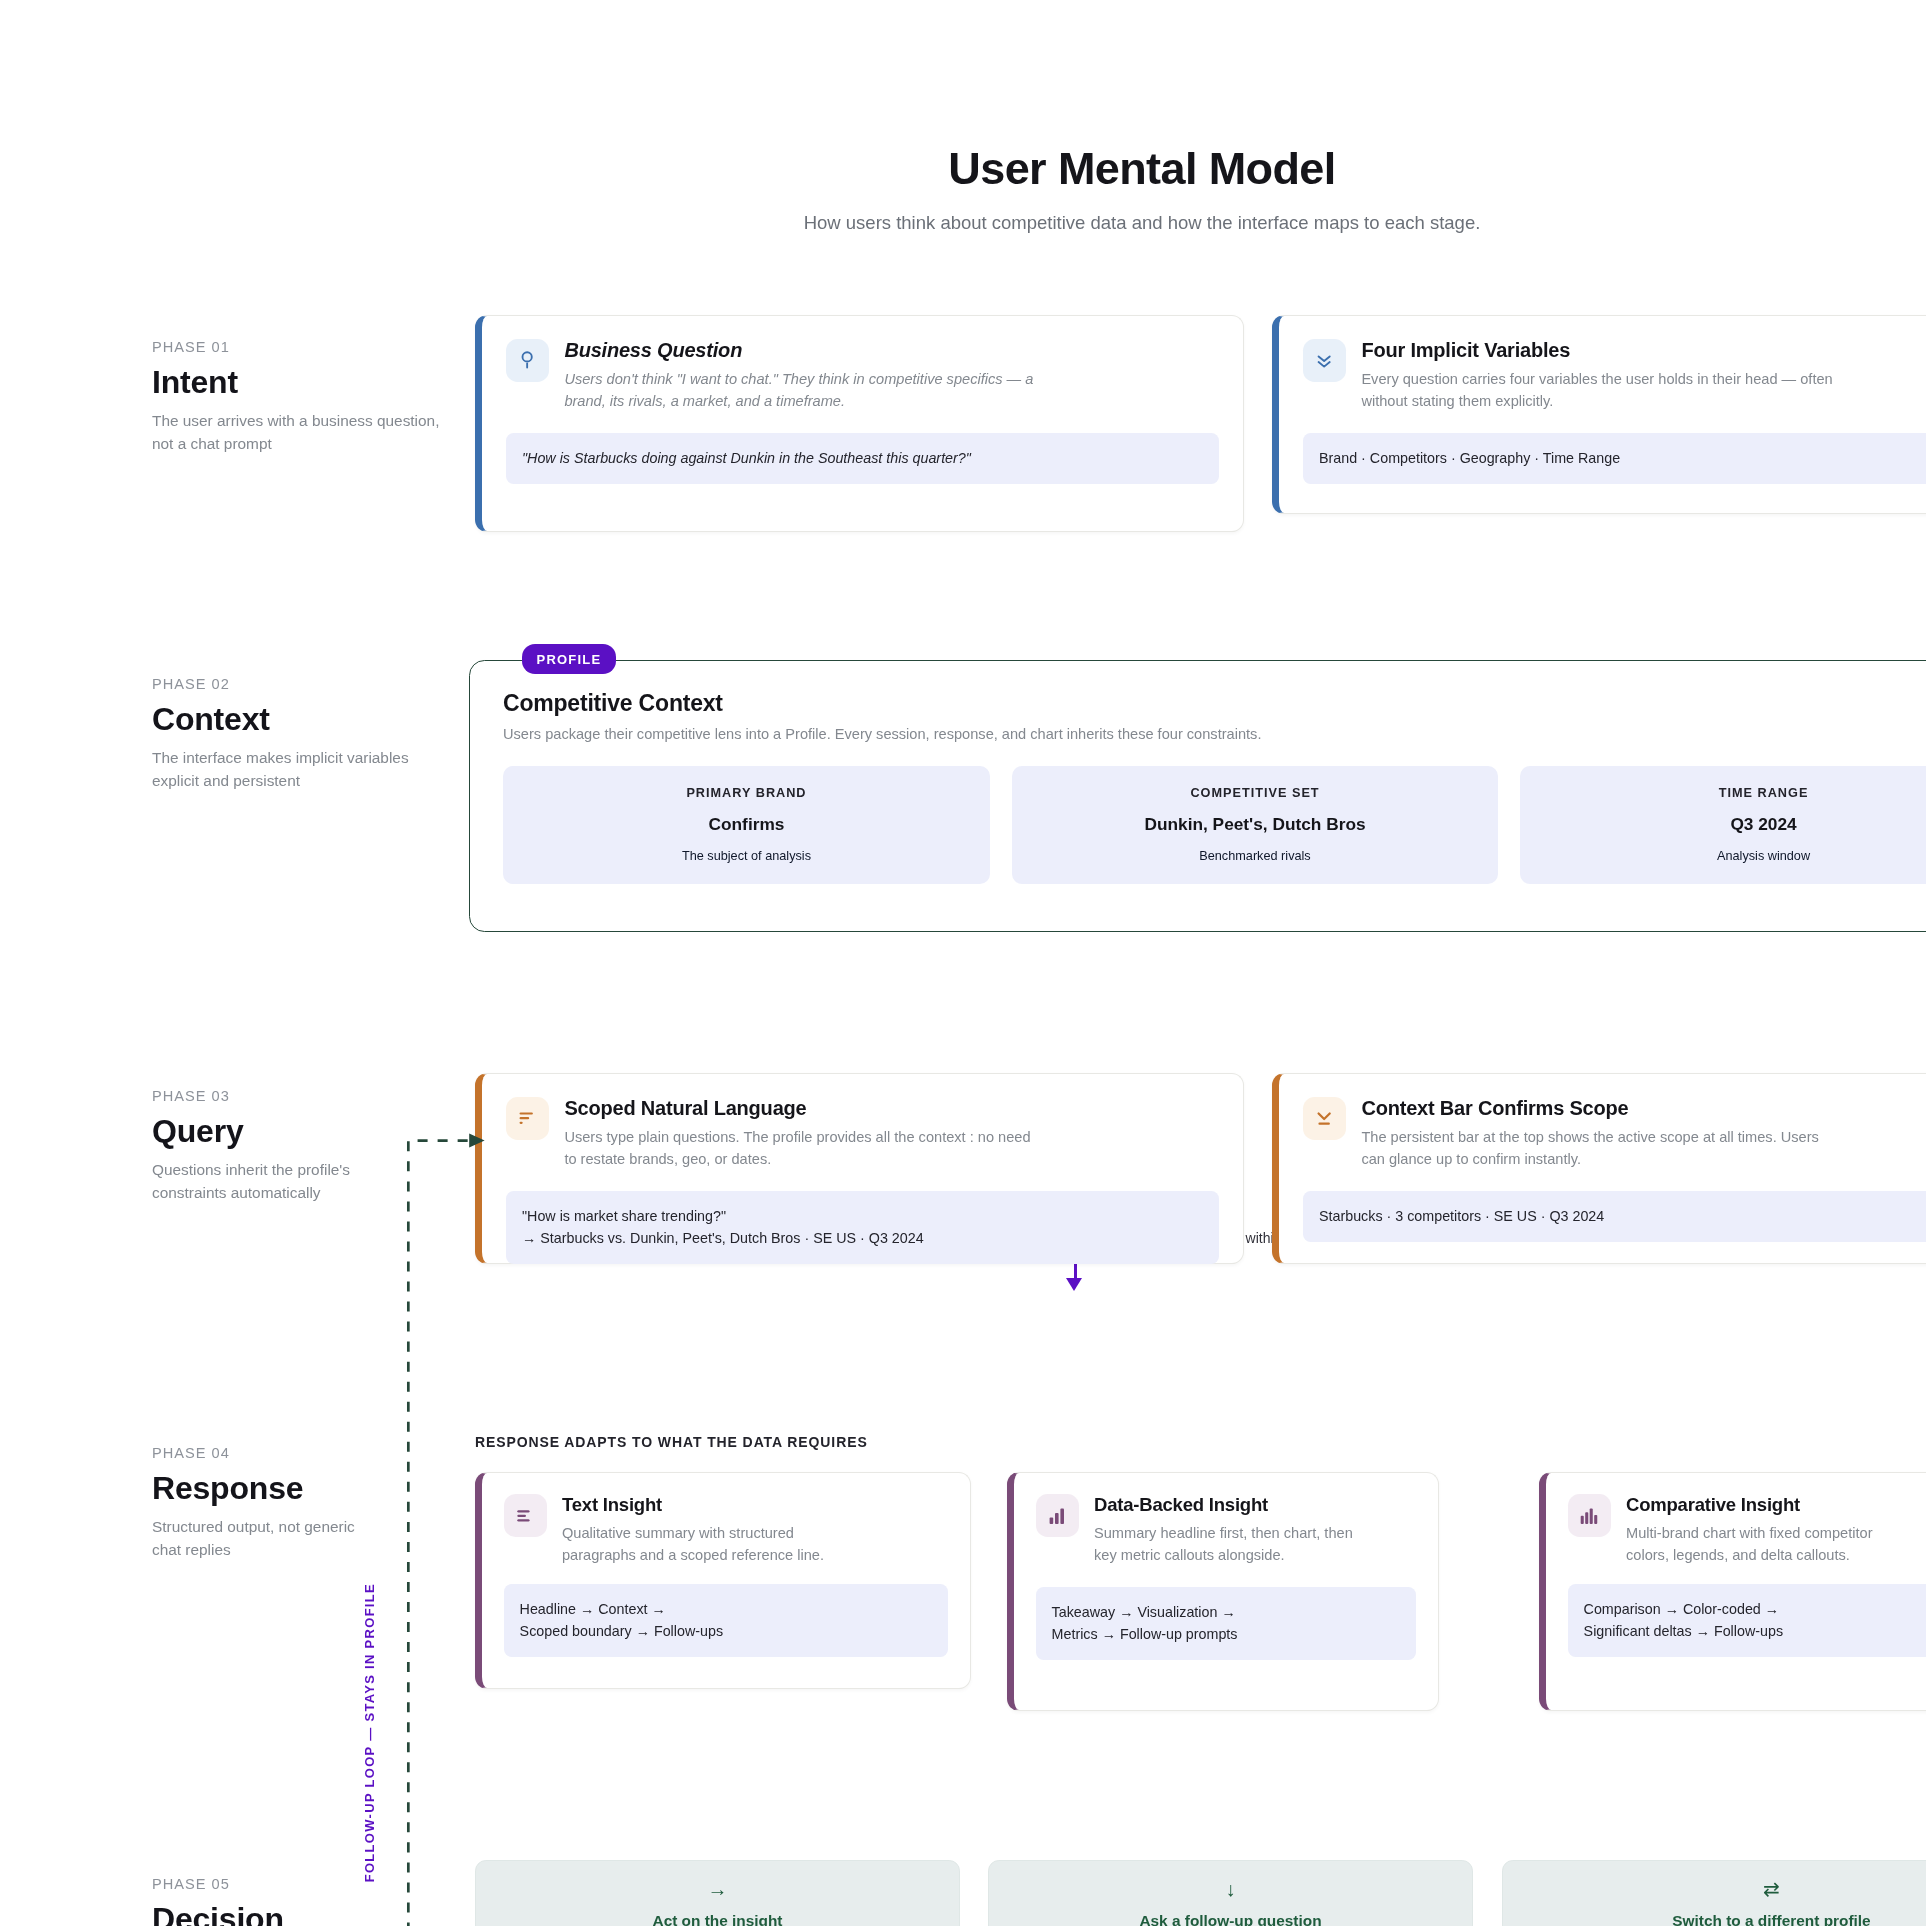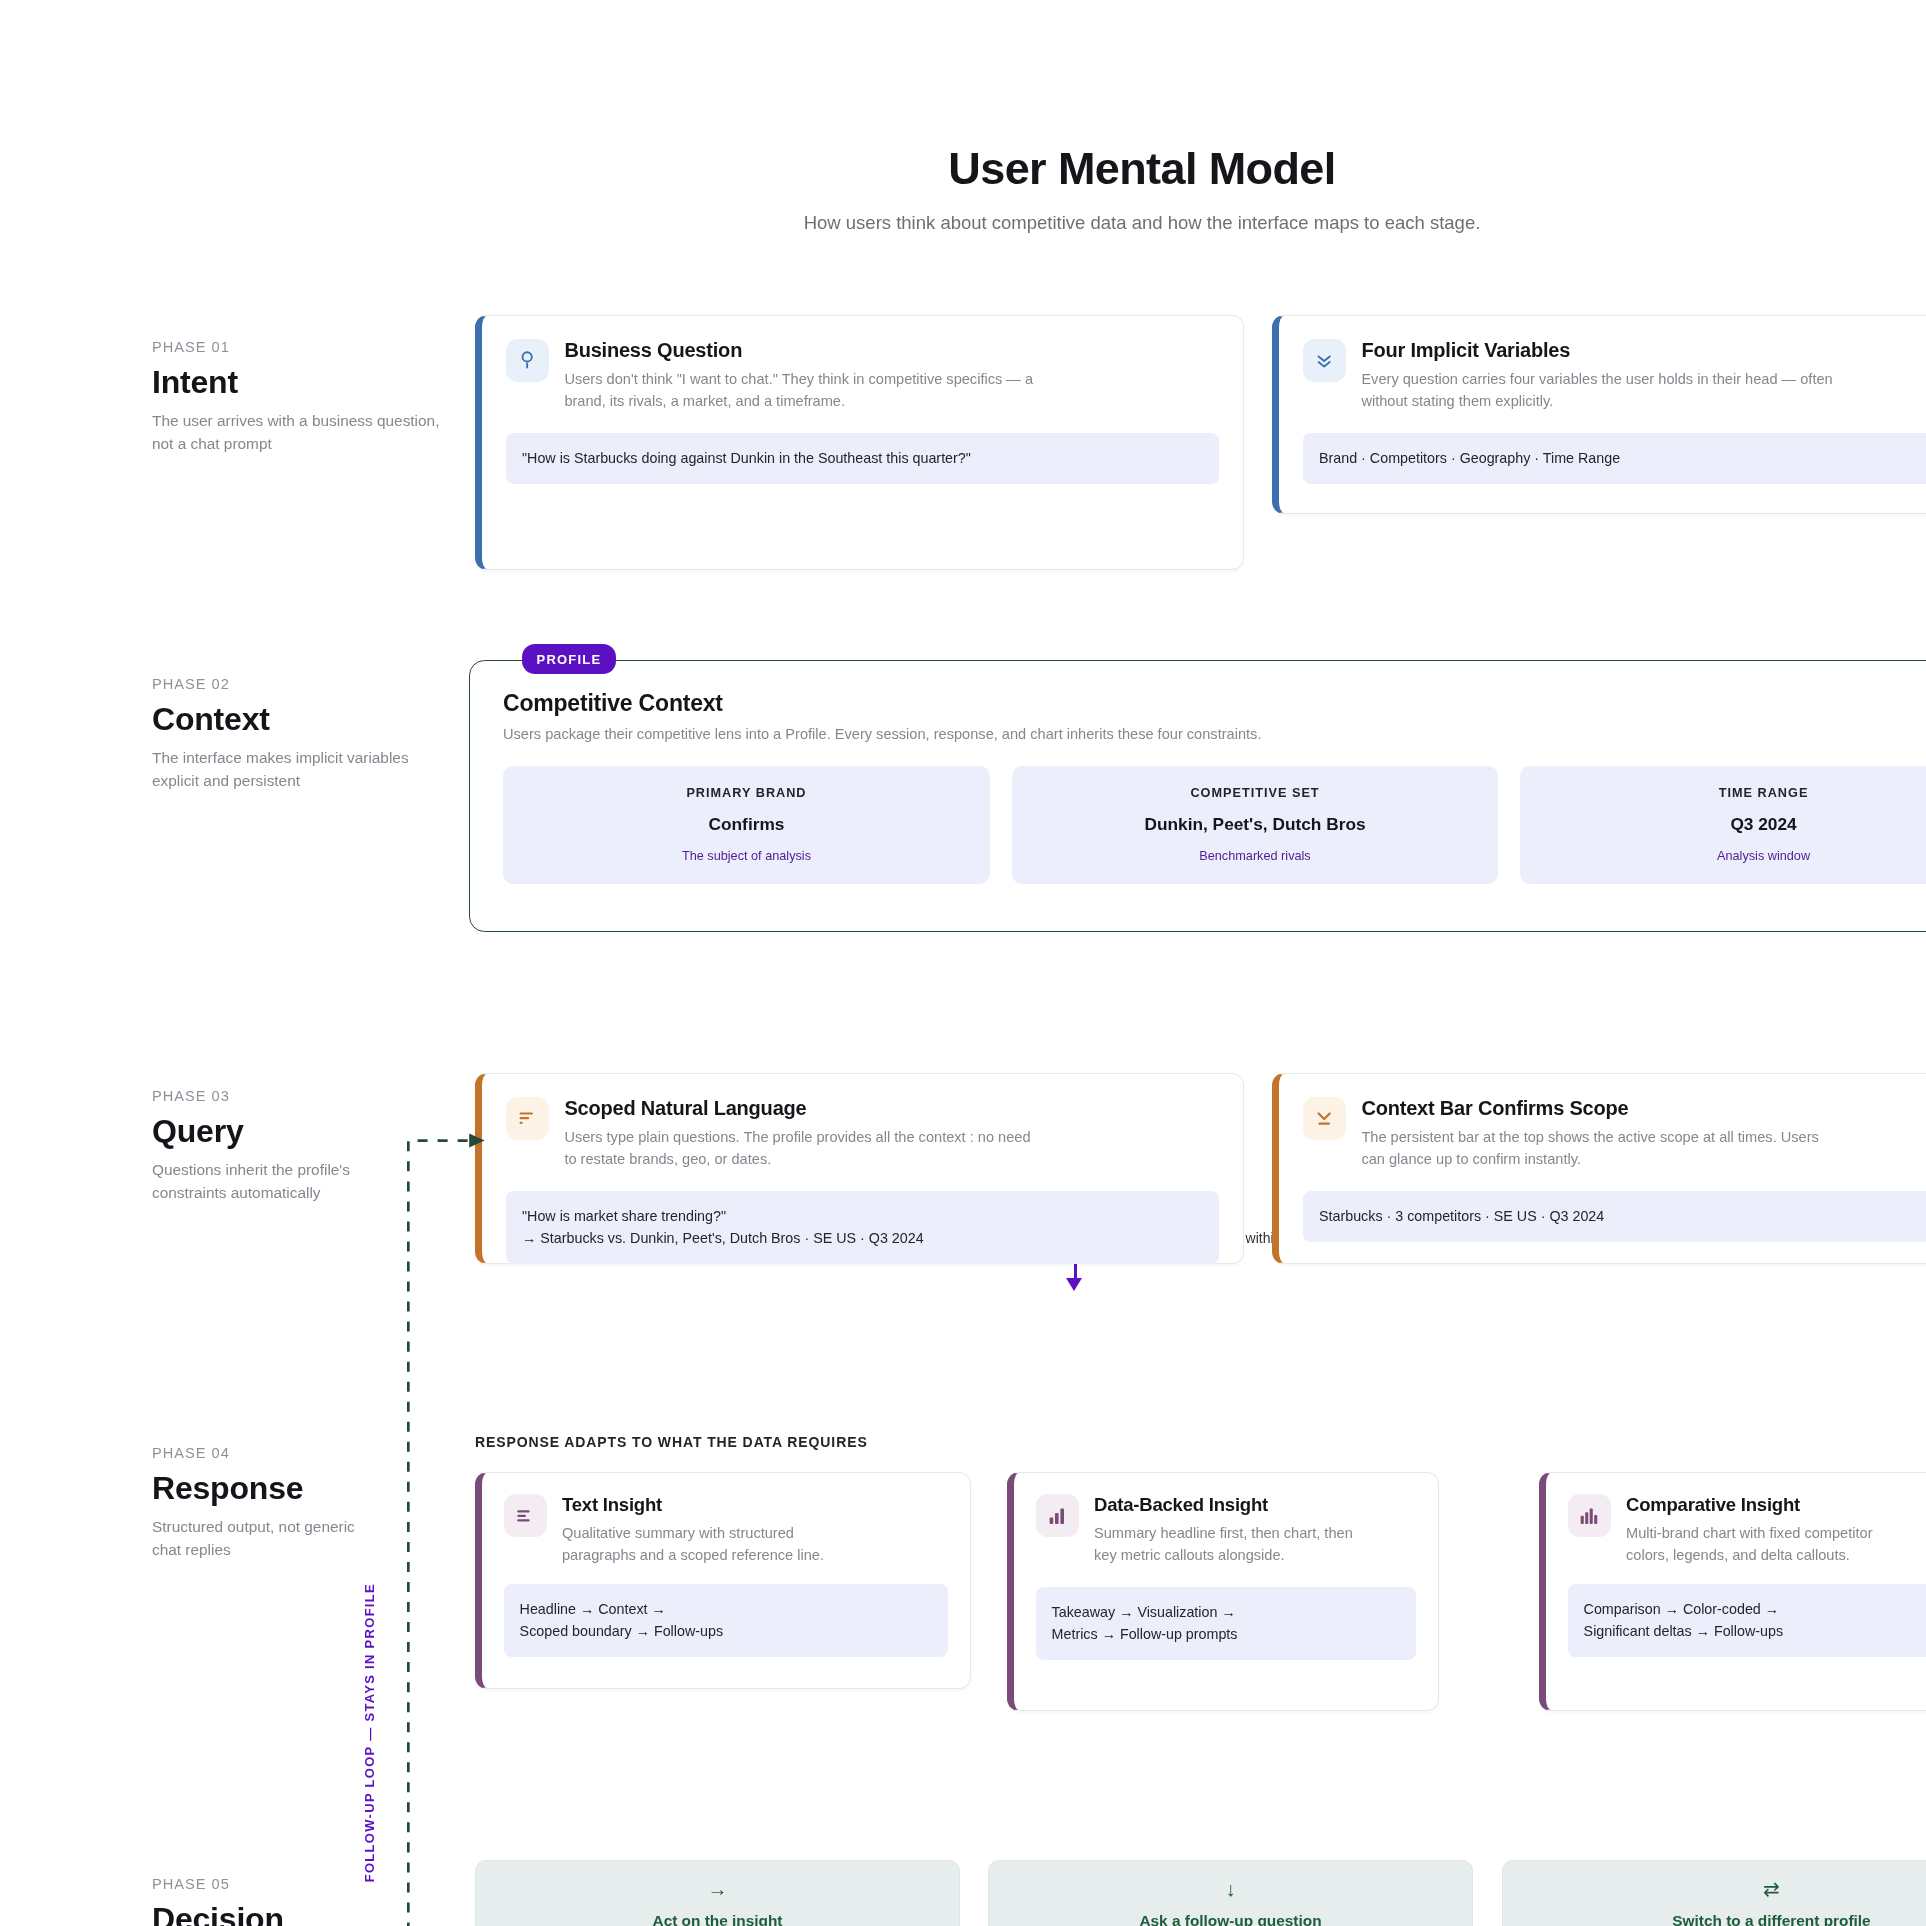--- a/index.html
+++ b/index.html
@@ -136,21 +136,21 @@
     padding: 20px 11.6px 21.6px 11.6px;
     text-align: center;
   }
   .ctx-label {
     font-size: 12.7px; letter-spacing: 1px; font-weight: 700;
     color: #23232b; text-transform: uppercase;
   }
   .ctx-value {
     font-size: 17.3px; font-weight: 700; color: #15151a; margin-top: 14px;
   }
-  .ctx-note { font-size: 12.7px; color: #4c1d95; margin-top: 14px; }
+  .ctx-note { font-size: 12.7px; color: #0f172a; margin-top: 14px; }
 
   
   .conn { position: absolute; }
   .conn-line { position: absolute; width: 2.7px; background: #5b10c4; }
   .conn-head {
     position: absolute;
     width: 0; height: 0;
     border-left: 8.9px solid transparent;
     border-right: 8.9px solid transparent;
     border-top: 13px solid #5b10c4;
@@ -234,21 +234,21 @@
     <div class="phase-name">Response</div>
     <div class="phase-desc">Structured output, not generic chat replies</div>
   </div>
 
   <div class="phase-label" style="top:1876px; width:231px;">
     <div class="phase-kicker">PHASE 05</div>
     <div class="phase-name">Decision</div>
 
   </div>
 
-  <div class="card rail-blue" style="left:475px; top:315px; width:769px; height:255px;">
+  <div class="card rail-blue" style="left:475px; top:315px; width:769px; height:217px;font-style:italic;">
     <div class="card-inner">
       <div class="card-head">
         <div class="icon-box blue">
           <svg width="22.3" height="22.3" viewBox="0 0 24 24" fill="none" stroke="#3b6fae" stroke-width="2" stroke-linecap="round" stroke-linejoin="round">
             <circle cx="12" cy="8.5" r="5"></circle>
             <line x1="12" y1="15.5" x2="12" y2="20"></line>
           </svg>
         </div>
         <div>
           <div class="card-title">Business Question</div>

